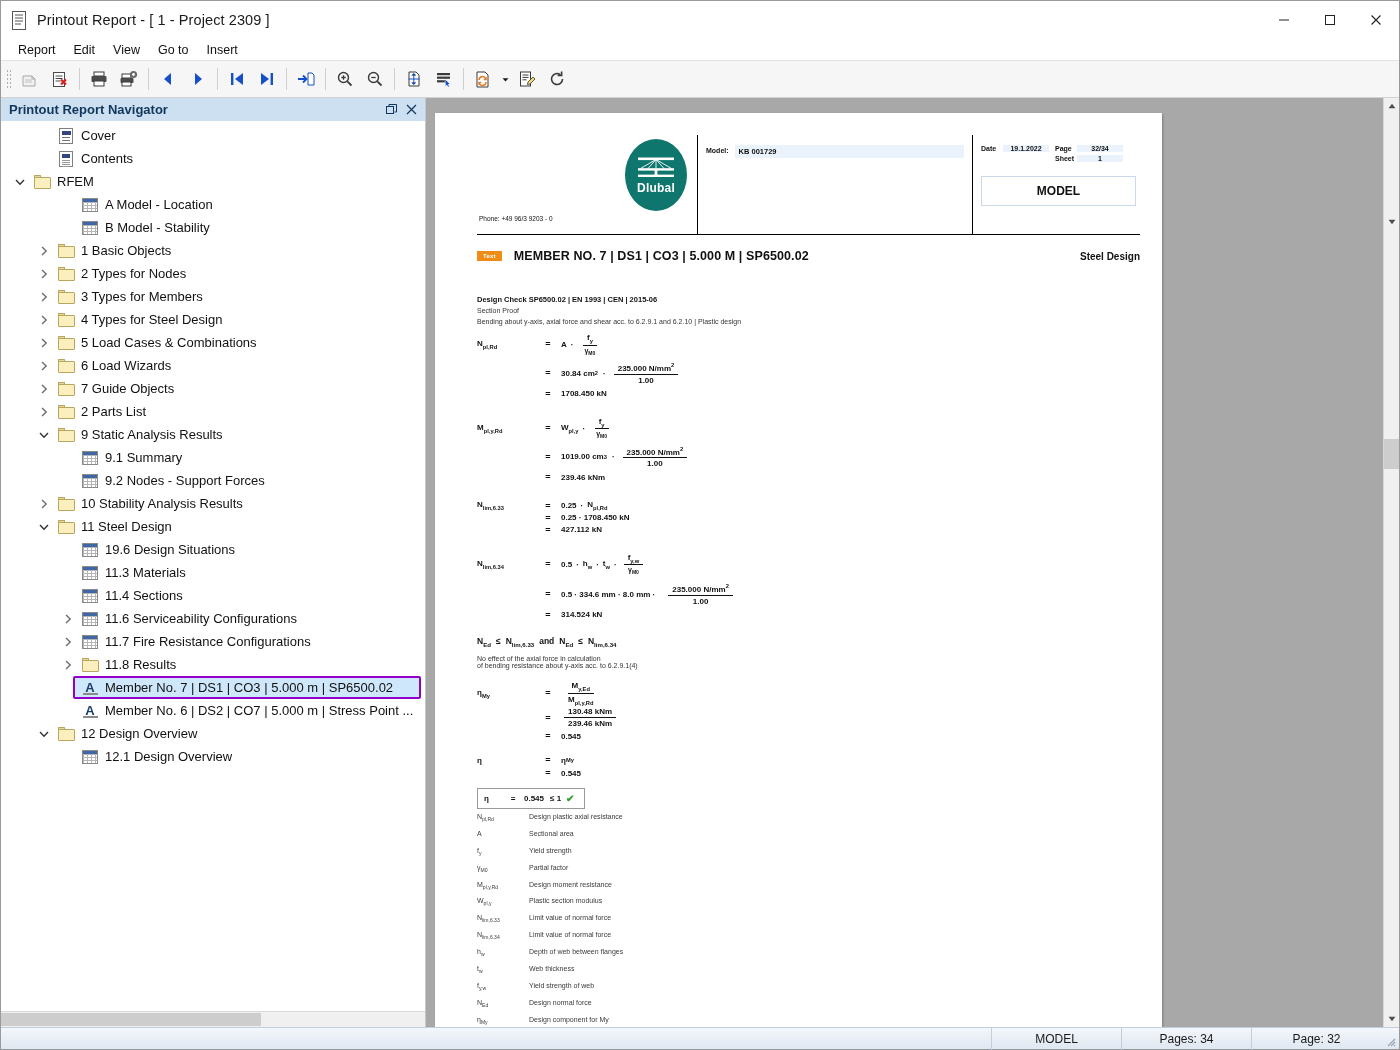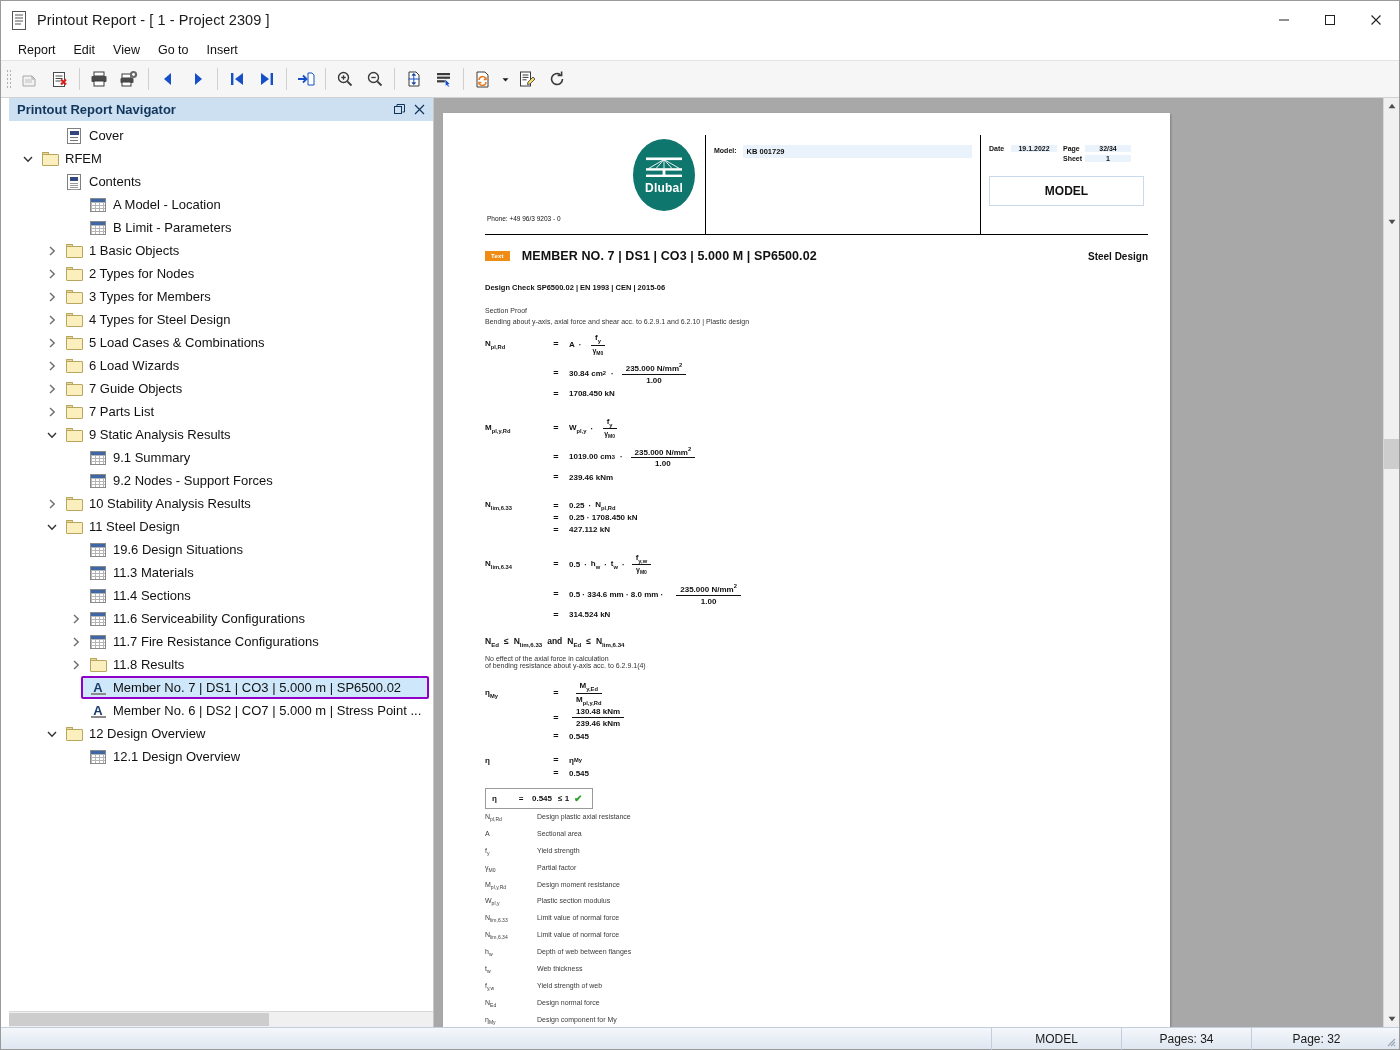--- a/index.html
+++ b/index.html
@@ -66,21 +66,21 @@
     background-size: 3px 4px; background-position: 1px 1px;
   }
   .tbtn {
     width: 30px; height: 30px;
     display: flex; align-items: center; justify-content: center;
   }
   .tsep { width: 1px; height: 22px; background: #cfcfcf; margin: 0 4px; }
   .tbtn.small { width: 14px; }
 
   
-  .bodysplit { flex: 1; display: flex; min-height: 0; padding-left: 8px; }
+  .bodysplit { flex: 1; display: flex; min-height: 0; }
 
   
   .navigator {
     width: 425px; min-width: 425px;
     display: flex; flex-direction: column;
     background: #ffffff;
     border-right: 1px solid #c8c8c8;
   }
   .nav-header {
     height: 23px; min-height: 23px;
@@ -212,21 +212,21 @@
   }
 
   .rp-titlerow { position:absolute; left:42px; top:136px; right:22px; display:flex; align-items:center; }
   .rp-tag {
     background:#ef8c16; color:#fff; font-size:6px; font-weight:bold;
     padding: 2px 6px; margin-right: 12px; letter-spacing:.2px;
   }
   .rp-title { font-size: 12.5px; font-weight: bold; color:#111; letter-spacing:.1px;}
   .rp-rightlabel { margin-left:auto; font-size:10px; font-weight:bold; color:#111; }
 
-  .rp-sub1 { position:absolute; left:42px; top:170px; font-size:7.5px; font-weight:bold; color:#111; }
+  .rp-sub1 { position:absolute; left:42px; top:182px; font-size:7.5px; font-weight:bold; color:#111; }
   .rp-sub2 { position:absolute; left:42px; top:192px; font-size:7px; color:#333; line-height:11px; }
 
   .rp-refs { position:absolute; left:1053px; top:228px; width:140px; }
 
   .formula-area { position:absolute; left:42px; top:220px; width:560px; color:#111; }
 
   .frow { display:flex; align-items:center; margin-bottom:2px; }
   .fsym { width: 58px; font-size: 8px; font-weight: bold; white-space:nowrap; }
   .feq  { width: 26px; font-size: 9px; font-weight: bold; text-align:center; }
   .fbody { font-size: 8px; font-weight: bold; display:flex; align-items:center; white-space:nowrap; }
@@ -459,66 +459,66 @@
             <span class="twist"></span>
             <span class="ticon">
               <span class="ico-doc">
                 <span class="l1"></span>
                 <span class="l2"></span>
               </span>
             </span>
             <span class="tlabel">Cover</span>
           </div>
           <div class="trow">
-            <span style="width:8px"></span>
-            <span class="twist">
-              <svg width="10" height="8" viewBox="0 0 10 8">
-                <path d="M1 2l4 4.2L9 2" fill="none" stroke="#333" stroke-width="1.4"></path>
-              </svg>
-            </span>
-            <span class="ticon">
-              <span class="ico-folder">
-                <span class="tab"></span>
-                <span class="bd"></span>
-              </span>
-            </span>
-            <span class="tlabel">RFEM</span>
-          </div>
-          <div class="trow">
             <span style="width:32px"></span>
             <span class="twist"></span>
             <span class="ticon">
               <span class="ico-doc2">
                 <span class="l1"></span>
                 <span class="l2"></span>
               </span>
             </span>
             <span class="tlabel">Contents</span>
           </div>
           <div class="trow">
+            <span style="width:8px"></span>
+            <span class="twist">
+              <svg width="10" height="8" viewBox="0 0 10 8">
+                <path d="M1 2l4 4.2L9 2" fill="none" stroke="#333" stroke-width="1.4"></path>
+              </svg>
+            </span>
+            <span class="ticon">
+              <span class="ico-folder">
+                <span class="tab"></span>
+                <span class="bd"></span>
+              </span>
+            </span>
+            <span class="tlabel">RFEM</span>
+          </div>
+          <div class="trow">
             <span style="width:56px"></span>
             <span class="twist"></span>
             <span class="ticon">
               <span class="ico-table">
                 <span class="hdr"></span>
                 <span class="grid"></span>
               </span>
             </span>
             <span class="tlabel">A Model - Location</span>
           </div>
           <div class="trow">
             <span style="width:56px"></span>
             <span class="twist"></span>
             <span class="ticon">
               <span class="ico-table">
                 <span class="hdr"></span>
                 <span class="grid"></span>
               </span>
             </span>
-            <span class="tlabel">B Limit - Parameters</span>
+            <span class="tlabel">B Model - Stability</span>
           </div>
           <div class="trow">
             <span style="width:32px"></span>
             <span class="twist">
               <svg width="8" height="10" viewBox="0 0 8 10">
                 <path d="M2 1l4.2 4L2 9" fill="none" stroke="#6d6d6d" stroke-width="1.4"></path>
               </svg>
             </span>
             <span class="ticon">
               <span class="ico-folder">
@@ -624,21 +624,21 @@
               <svg width="8" height="10" viewBox="0 0 8 10">
                 <path d="M2 1l4.2 4L2 9" fill="none" stroke="#6d6d6d" stroke-width="1.4"></path>
               </svg>
             </span>
             <span class="ticon">
               <span class="ico-folder">
                 <span class="tab"></span>
                 <span class="bd"></span>
               </span>
             </span>
-            <span class="tlabel">7 Parts List</span>
+            <span class="tlabel">2 Parts List</span>
           </div>
           <div class="trow">
             <span style="width:32px"></span>
             <span class="twist">
               <svg width="10" height="8" viewBox="0 0 10 8">
                 <path d="M1 2l4 4.2L9 2" fill="none" stroke="#333" stroke-width="1.4"></path>
               </svg>
             </span>
             <span class="ticon">
               <span class="ico-folder">

